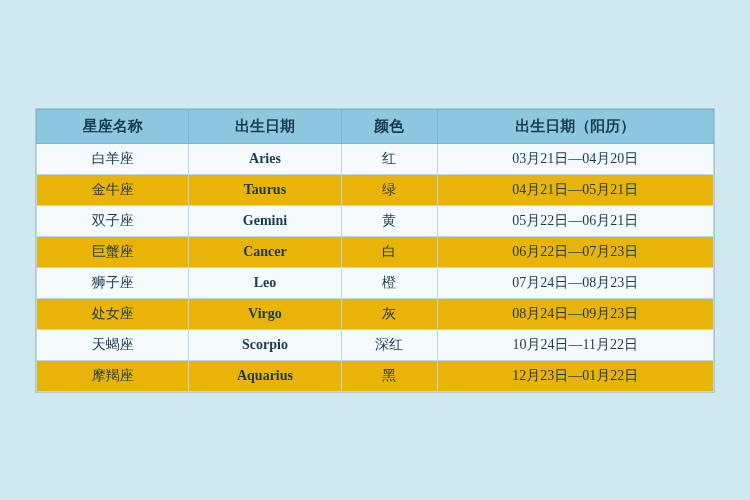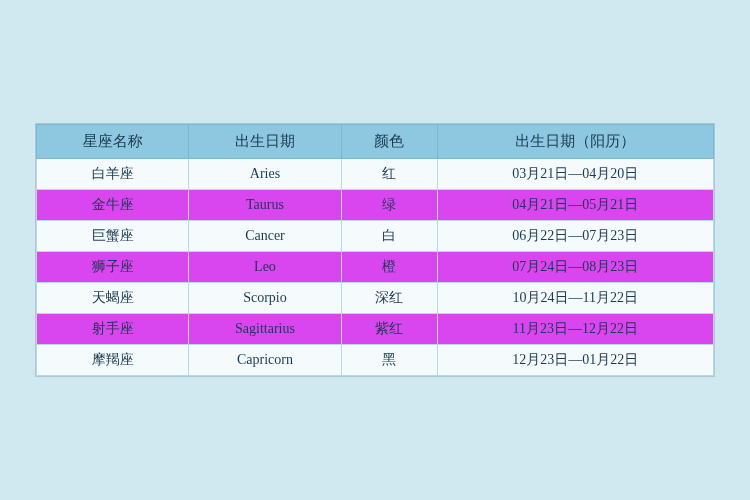--- a/index.html
+++ b/index.html
@@ -29,26 +29,26 @@
       width: 100%;
       border-collapse: collapse;
     }
 
     thead tr th {
       background-color: #8ec8e0;
       color: #1a3a50;
       padding: 7px 10px;
       border: 1px solid #7ab8d0;
       text-align: center;
-      font-weight: normal;
+      font-weight: bold;
       font-size: 15px;
     }
 
     tbody tr {
-      background-color: #d946ef;
+      background-color: #eab308;
     }
 
     tbody tr:nth-child(odd) {
       background-color: #f5fafd;
     }
 
     tbody tr td {
       padding: 6px 10px;
       border: 1px solid #b8d8e8;
       text-align: center;
@@ -56,20 +56,21 @@
       font-size: 14px;
     }
 
     tbody tr td:first-child {
       font-weight: normal;
       font-family: Liberation Serif, serif;
     }
 
     tbody tr td:nth-child(2) {
       font-style: normal;
+      font-weight: bold;
     }
   </style>
 </head>
 <body>
 
 <div class="container">
   <table>
     <thead>
       <tr>
         <th>星座名称</th>
@@ -85,44 +86,50 @@
           <td>红</td>
           <td>03月21日—04月20日</td>
         </tr>
         <tr>
           <td>金牛座</td>
           <td>Taurus</td>
           <td>绿</td>
           <td>04月21日—05月21日</td>
         </tr>
         <tr>
+          <td>双子座</td>
+          <td>Gemini</td>
+          <td>黄</td>
+          <td>05月22日—06月21日</td>
+        </tr>
+        <tr>
           <td>巨蟹座</td>
           <td>Cancer</td>
           <td>白</td>
           <td>06月22日—07月23日</td>
         </tr>
         <tr>
           <td>狮子座</td>
           <td>Leo</td>
           <td>橙</td>
           <td>07月24日—08月23日</td>
         </tr>
         <tr>
+          <td>处女座</td>
+          <td>Virgo</td>
+          <td>灰</td>
+          <td>08月24日—09月23日</td>
+        </tr>
+        <tr>
           <td>天蝎座</td>
           <td>Scorpio</td>
           <td>深红</td>
           <td>10月24日—11月22日</td>
         </tr>
         <tr>
-          <td>射手座</td>
-          <td>Sagittarius</td>
-          <td>紫红</td>
-          <td>11月23日—12月22日</td>
-        </tr>
-        <tr>
           <td>摩羯座</td>
-          <td>Capricorn</td>
+          <td>Aquarius</td>
           <td>黑</td>
           <td>12月23日—01月22日</td>
         </tr>
       </tbody>
   </table>
 </div>
 
 </body></html>

